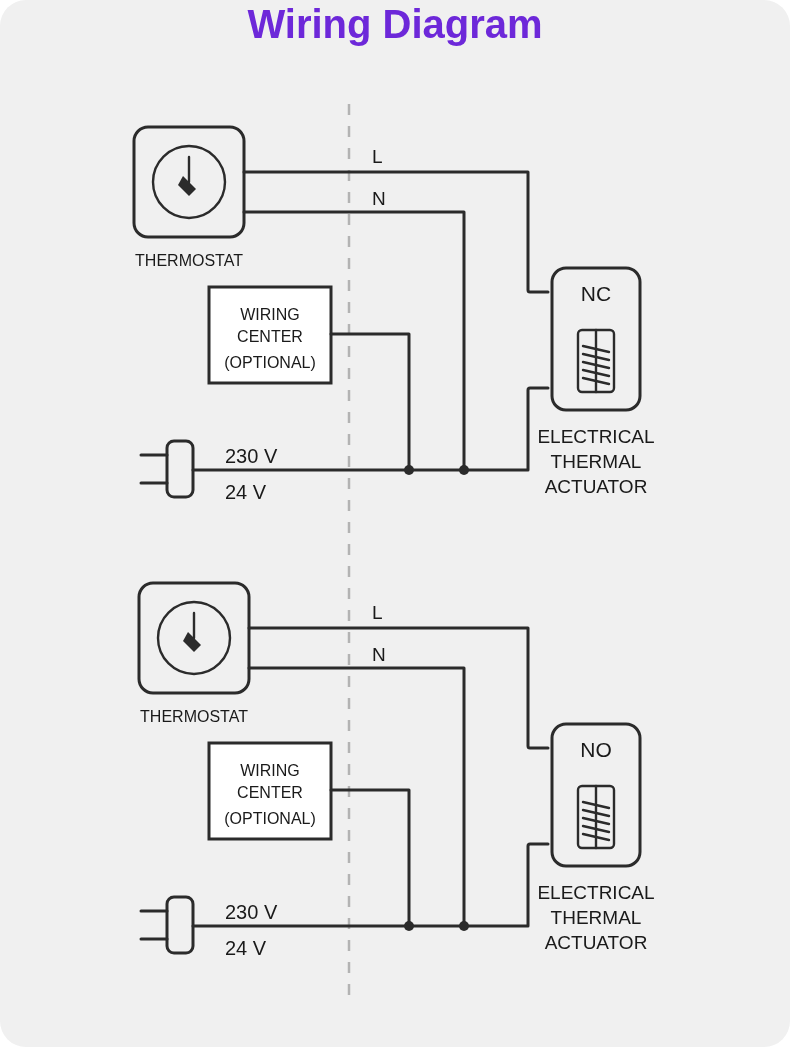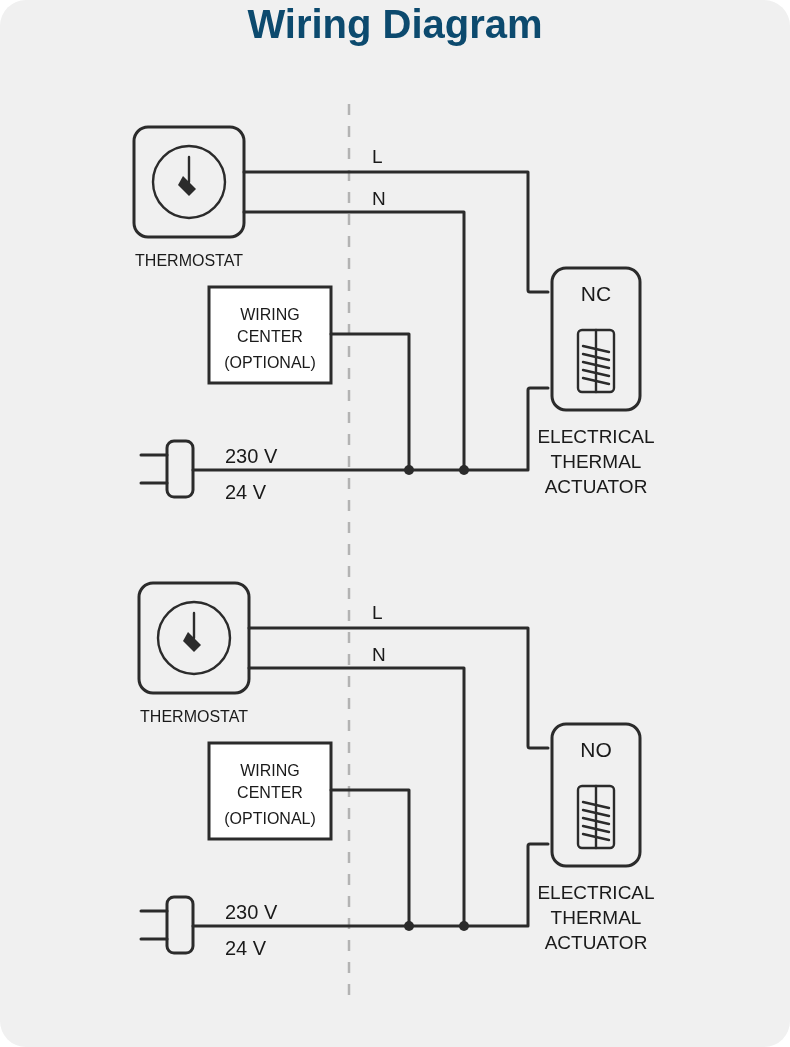--- a/index.html
+++ b/index.html
@@ -22,21 +22,21 @@
     overflow: hidden;
   }
   #title {
     position: absolute;
     top: 2px;
     left: 0;
     width: 790px;
     text-align: center;
     font-size: 40px;
     font-weight: bold;
-    color: #0c4a6e;
+    color: #6d28d9;
     letter-spacing: 0px;
   }
   svg#diagram {
     position: absolute;
     top: 0;
     left: 0;
   }
   .lbl {
     font-family: "Liberation Sans", sans-serif;
     fill: #1a1a1a;

